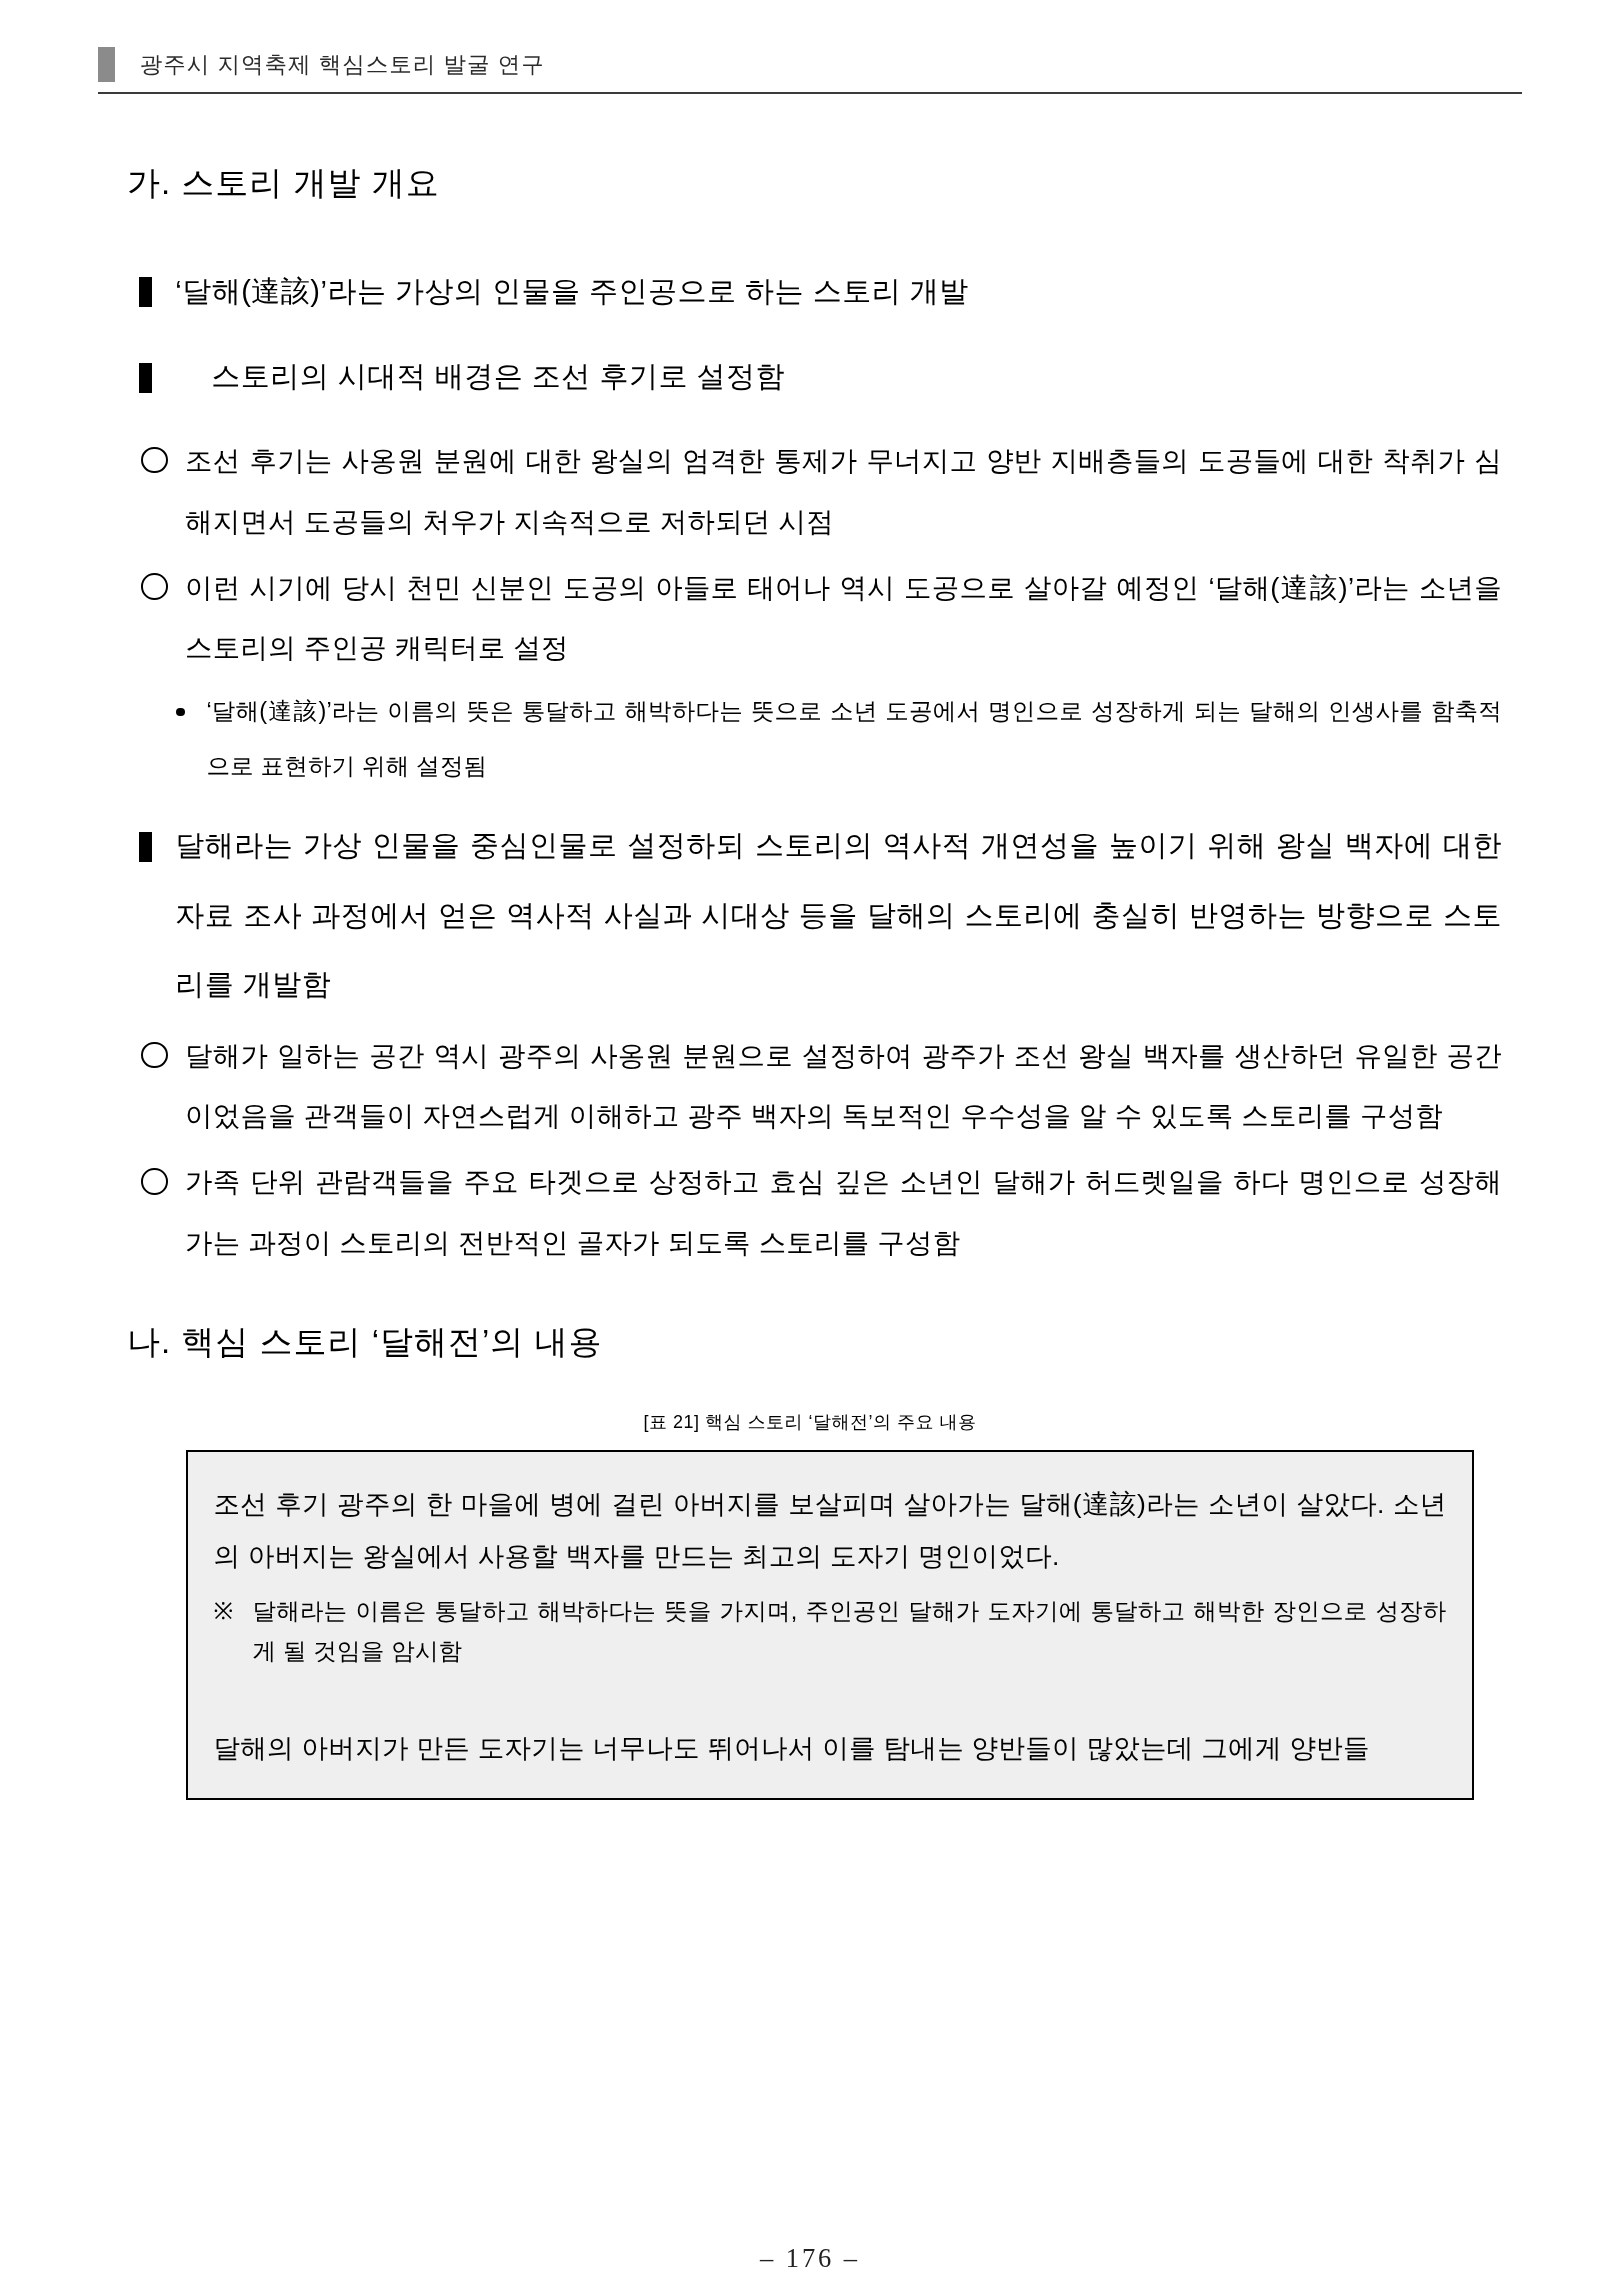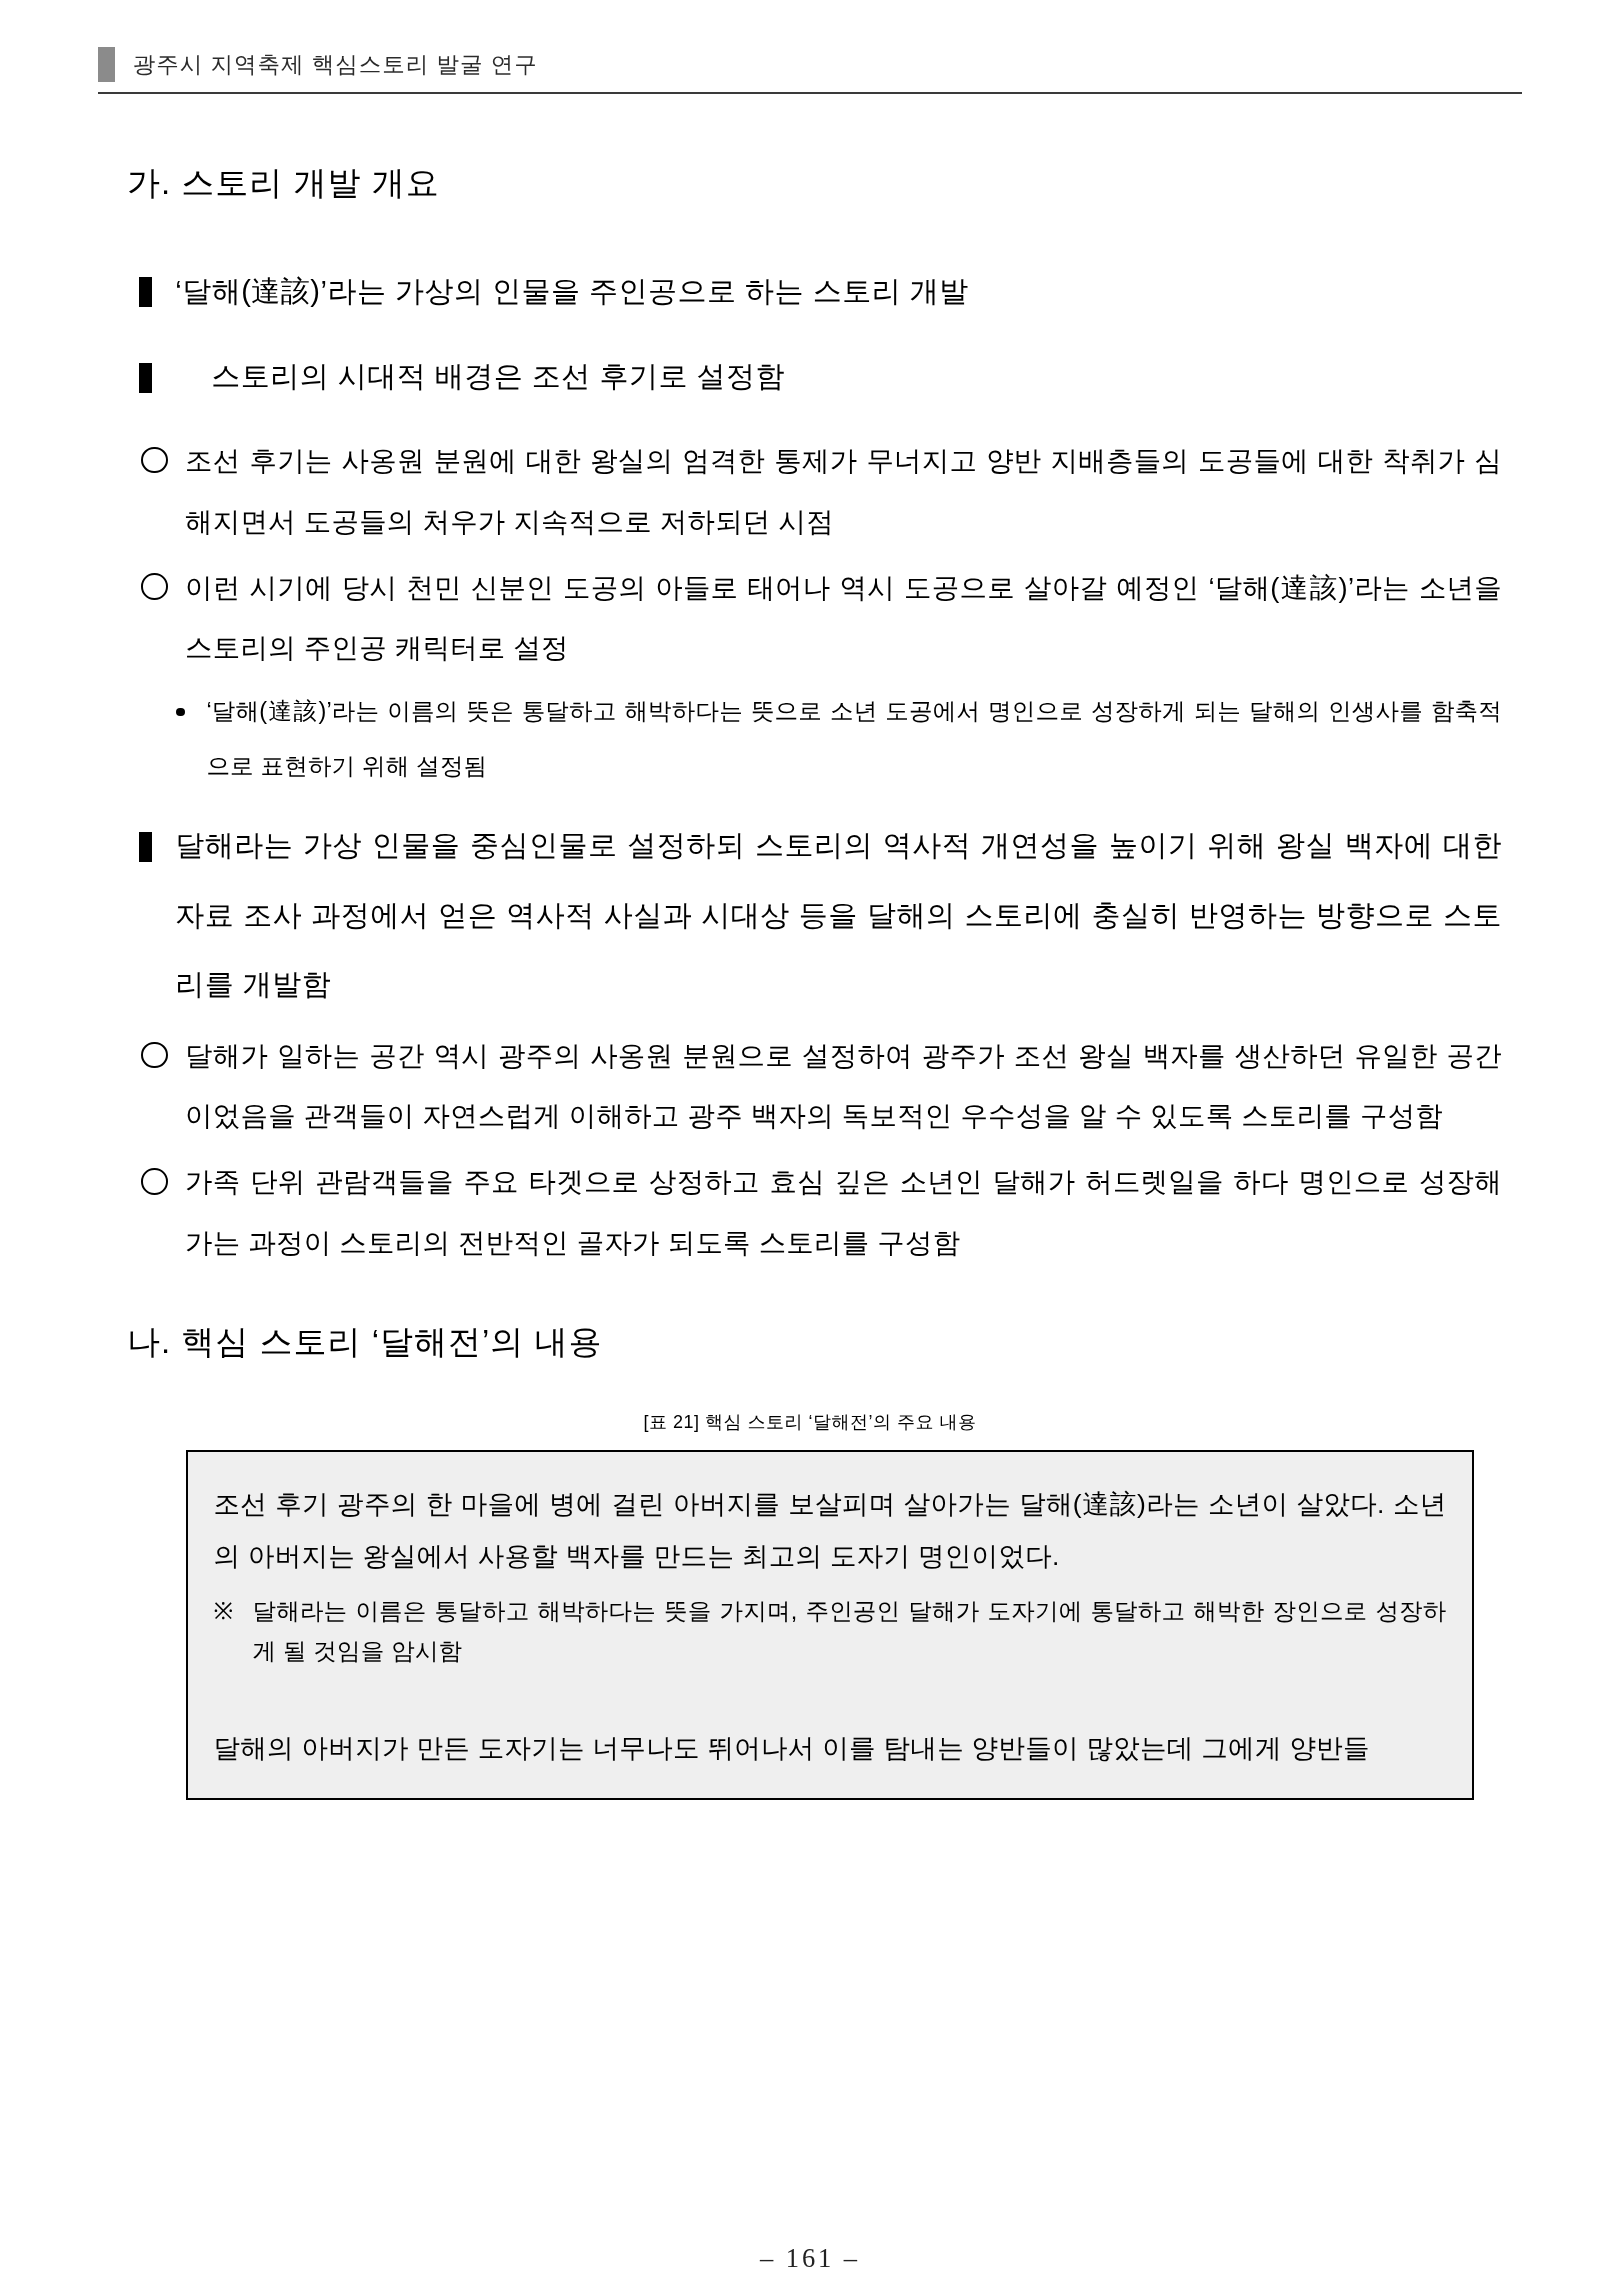--- a/index.html
+++ b/index.html
@@ -11,21 +11,21 @@
     position:relative;
     overflow:hidden;
   }
   .page { position:relative; width:1620px; height:2292px; background:#ffffff; }
 
   
   .rheader {
     margin:47px 98px 0 98px;
     padding-bottom:9.8px;
     border-bottom:2px solid #3a3a3a;
-    display:flex; align-items:center; gap:18px;
+    display:flex; align-items:center; gap:25px;
   }
   .rheader .hbar { width:16.7px; height:35px; background:#8b8b8b; flex:0 0 auto; }
   .rheader .htext { font-size:22.5px; color:#2b2b2b; letter-spacing:1px; }
 
   
   h1.chapter {
     margin:90px 0 0 110px;
     font-size:40px; font-weight:700; letter-spacing:2px; color:#000;
   }
   h2.sect {
@@ -163,17 +163,17 @@
   <div class="storybox">
     <p class="para1">조선 후기 광주의 한 마을에 병에 걸린 아버지를 보살피며 살아가는 달해(達該)라는 소년이 살았다. 소년의 아버지는 왕실에서 사용할 백자를 만드는 최고의 도자기 명인이었다.</p>
     <div class="note">
       <span class="note-marker">※</span>
       <span class="note-text">달해라는 이름은 통달하고 해박하다는 뜻을 가지며, 주인공인 달해가 도자기에 통달하고 해박한 장인으로 성장하게 될 것임을 암시함</span>
     </div>
     <p class="para2">달해의 아버지가 만든 도자기는 너무나도 뛰어나서 이를 탐내는 양반들이 많았는데 그에게 양반들</p>
   </div>
 
   <div class="pfooter">
-    <span>– 161 –</span>
+    <span>– 176 –</span>
   </div>
 
 </div>
 
 
 </body></html>

